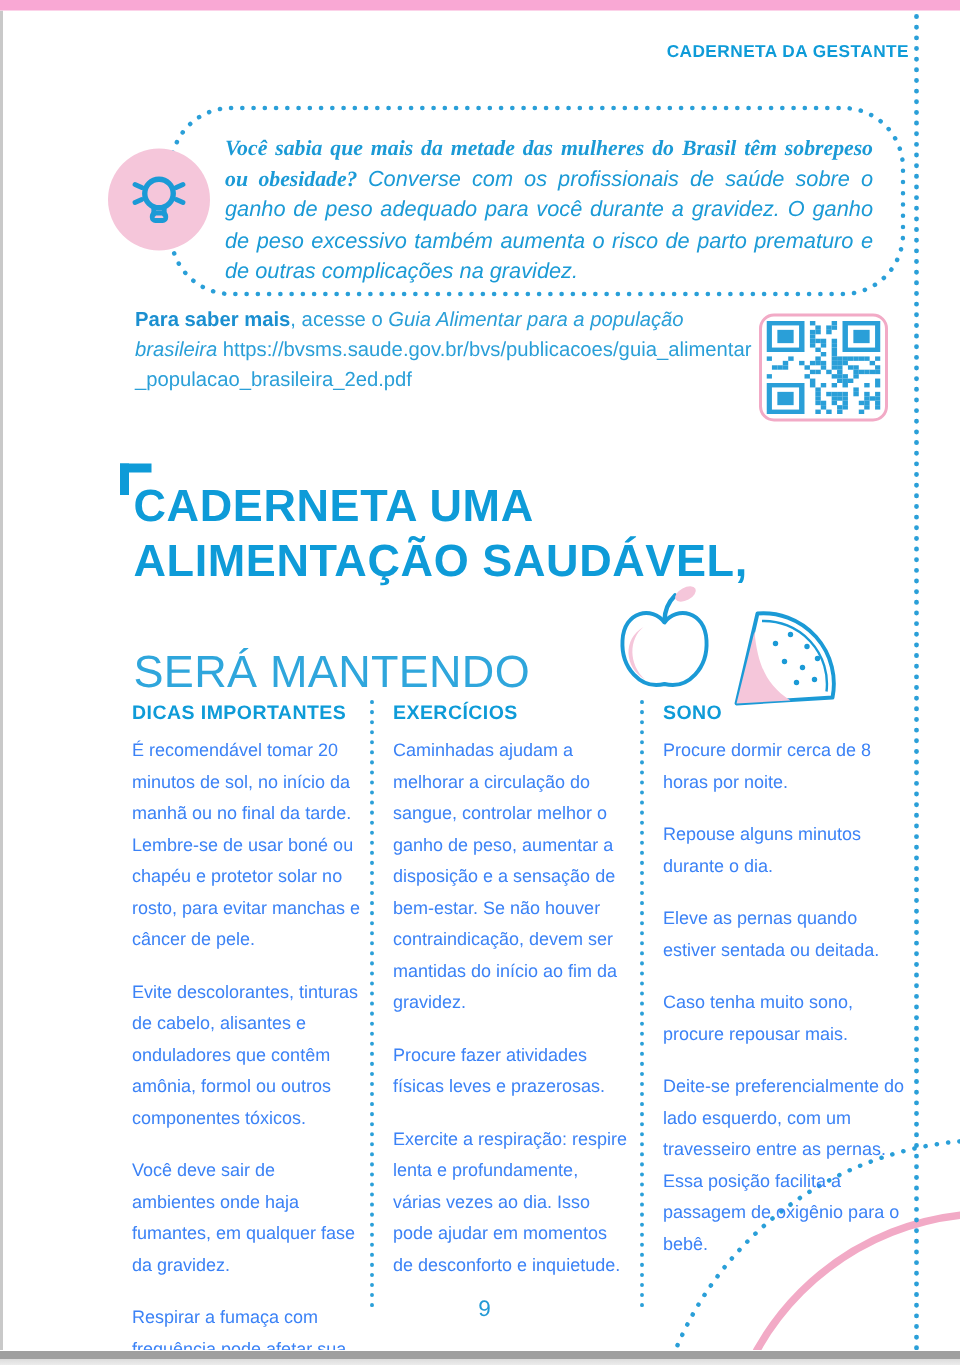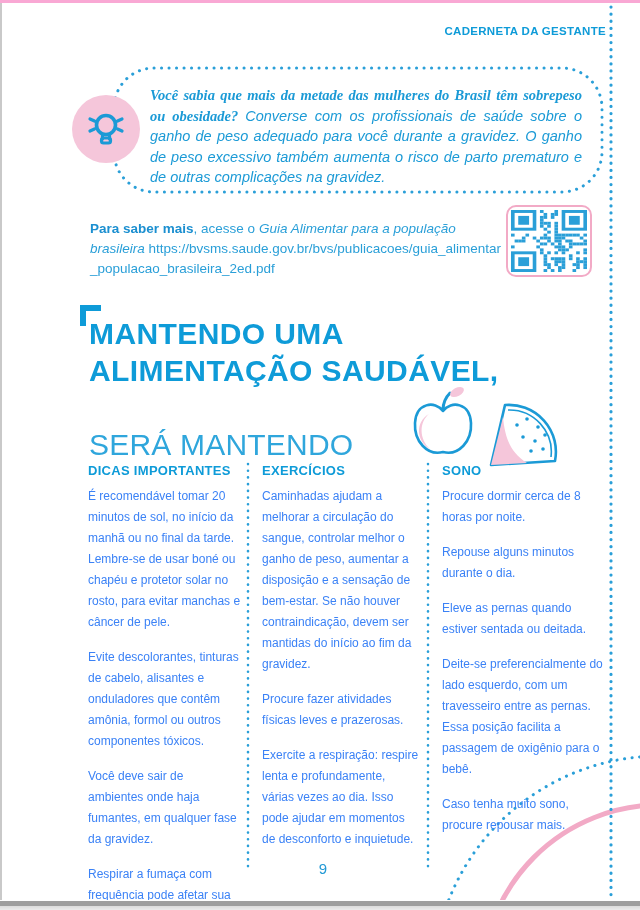--- a/index.html
+++ b/index.html
@@ -1,19 +1,19 @@
 <!DOCTYPE html>
 <html><head>
 <meta charset="utf-8">
 <style>
   html,body{margin:0;padding:0;background:#ffffff;}
   .page{
     position:relative;width:640px;height:910px;overflow:hidden;background:#ffffff;
     font-family:"Liberation Sans", sans-serif;
-    border-top:3px solid #f9a8d4;
+    border-top:7px solid #f9a8d4;
     box-sizing:border-box;
   }
   .left-edge{position:absolute;left:0;top:0;width:2px;height:910px;background:#c9c9c9;}
   .bottom-bar{position:absolute;left:0;bottom:0;width:640px;height:10px;
     background:linear-gradient(to bottom,#ffffff 0,#ffffff 1px,#9f9f9f 1px,#9f9f9f 6px,#dcdcdc 6px,#ececec 10px);}
   svg.deco{position:absolute;pointer-events:none;}
 
   
   .brand{position:absolute;top:22px;right:34px;font-size:11.5px;letter-spacing:.3px;color:#0e9bd8;}
   .brand .reg{font-weight:600;}
@@ -24,21 +24,21 @@
   .callout-border{position:absolute;left:0;top:0;}
   .callout-text{
     position:absolute;left:38px;top:19px;width:432px;margin:0;
     font-style:italic;font-size:14.5px;line-height:20.5px;color:#1b9ad6;text-align:justify;
   }
   .callout-text b{font-weight:800;font-family:Liberation Serif, serif;}
   .bulb-circle{position:absolute;left:72px;top:92px;width:68px;height:68px;border-radius:50%;background:#f5c6da;
     display:flex;align-items:center;justify-content:center;}
 
   
-  .more-info{position:absolute;left:90px;top:216px;width:412px;margin:0;
+  .more-info{position:absolute;left:90px;top:196px;width:412px;margin:0;
     font-size:13.5px;line-height:20px;color:#2a9fd8;}
   .more-info b{font-weight:800;color:#1b8fd0;}
   .more-info i{font-style:italic;}
   .more-info .link{word-break:break-all;color:#2a9fd8;cursor:pointer;}
 
   
   .qr{position:absolute;left:506px;top:202px;width:76px;height:62px;border:2px solid #f2aac6;border-radius:10px;
     padding:3px;background:#fff;}
   .qr svg{display:block;width:100%;height:100%;}
 
@@ -223,21 +223,21 @@
         <rect x="36" y="80" width="4" height="4"></rect>
         <rect x="44" y="80" width="4" height="4"></rect>
         <rect x="52" y="80" width="4" height="4"></rect>
         <rect x="68" y="80" width="4" height="4"></rect>
       </svg>
   </div>
 
   <span class="bracket"></span>
   <div class="heading">
     <div class="h-bold">
-      <span>MANTENDO UMA</span><br>
+      <span>CADERNETA UMA</span><br>
       <span>ALIMENTAÇÃO SAUDÁVEL,</span>
     </div>
     <div class="h-light">
       <br>
       <span>SERÁ MANTENDO</span>
     </div>
   </div>
 
   <svg class="fruits" width="175" height="96" viewBox="0 0 175 96">
 
@@ -286,20 +286,20 @@
 
   <svg class="sep sep-2" viewBox="0 0 4 410">
     <line x1="2" y1="3" x2="2" y2="407" stroke="#2a9fd8" stroke-width="2.6" stroke-linecap="round" stroke-dasharray="0.1 6.6"></line>
   </svg>
 
   <div class="col col-3">
     <h3>SONO</h3>
     <p>Procure dormir cerca de 8 horas por noite.</p>
     <p>Repouse alguns minutos durante o dia.</p>
     <p>Eleve as pernas quando estiver sentada ou deitada.</p>
+    <p>Caso tenha muito sono, procure repousar mais.</p>
     <p>Deite-se preferencialmente do lado esquerdo, com um travesseiro entre as pernas. Essa posição facilita a passagem de oxigênio para o bebê.</p>
-    <p>Caso tenha muito sono, procure repousar mais.</p>
   </div>
 
   <div class="page-number">9</div>
 
   <div class="bottom-bar"></div>
 </div>
 
 </body></html>

